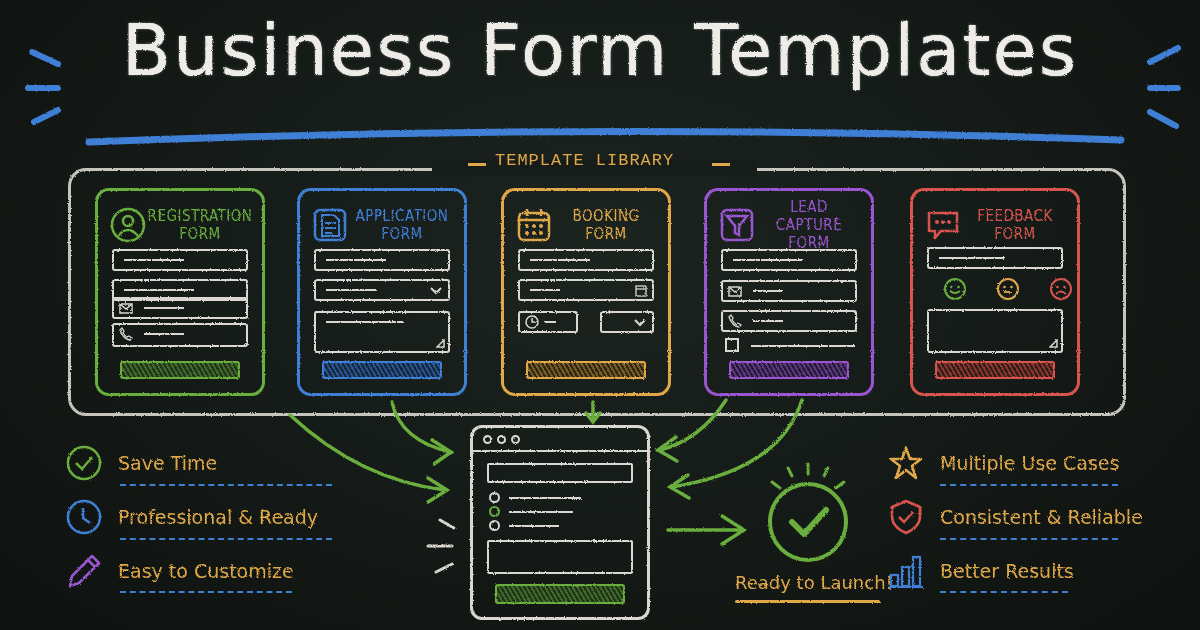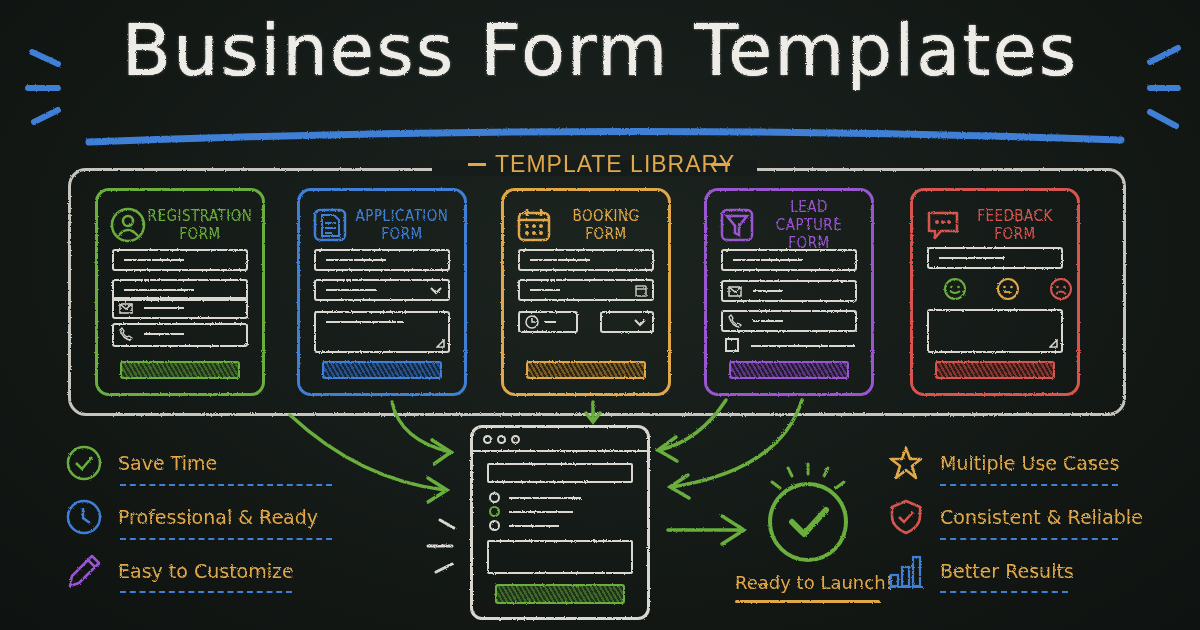--- a/index.html
+++ b/index.html
@@ -16,22 +16,22 @@
     position: absolute; left: 0; top: 8px; width: 1200px; text-align: center;
     font-family: "DejaVu Sans", sans-serif; font-size: 72px; font-weight: 400;
     color: #eeece6; letter-spacing: 2px;
     text-shadow: 0 0 1px #fff, 0 0 3px rgba(255,255,255,0.25);
   }
   .underline {
     position: absolute; left: 85px; top: 126px; width: 1040px; height: 20px;
   }
   .burst { position: absolute; }
   .lib-label {
-    position: absolute; left: 495px; top: 151px; font-size: 23px; color: #e0a84a;
-    letter-spacing: 1px; font-family: Liberation Sans, sans-serif;
+    position: absolute; left: 495px; top: 151px; font-size: 17px; color: #e0a84a;
+    letter-spacing: 1px; font-family: Liberation Mono, monospace;
   }
   .lib-frame {
     position: absolute; left: 68px; top: 168px; width: 1058px; height: 248px;
     border: 3px solid #d9d7d0; border-radius: 18px; opacity: .9;
   }
   .lib-frame-gap { position:absolute; left: 432px; top:160px; width: 325px; height: 16px; background: #161c19; }
   .lib-dash-l, .lib-dash-r { position:absolute; top:163px; height:3px; width:18px; background:#e0a84a; }
   .card {
     position: absolute; top: 188px; width: 170px; height: 208px;
     border: 3px solid; border-radius: 14px;

